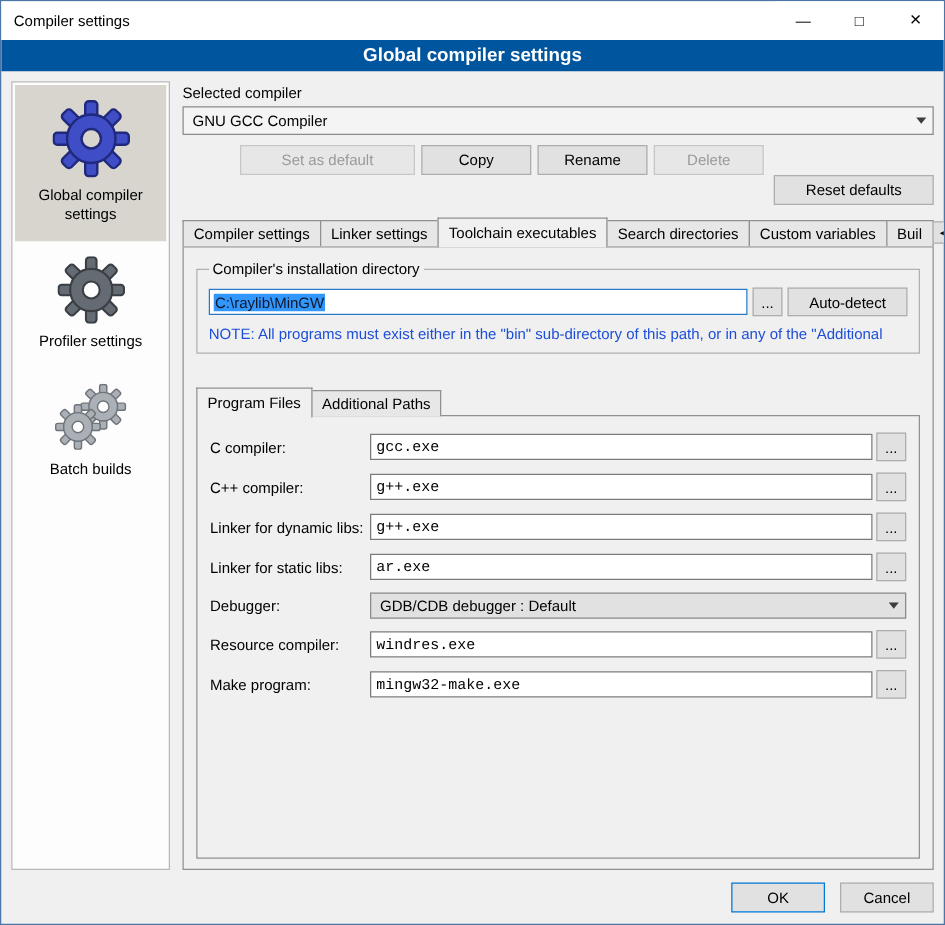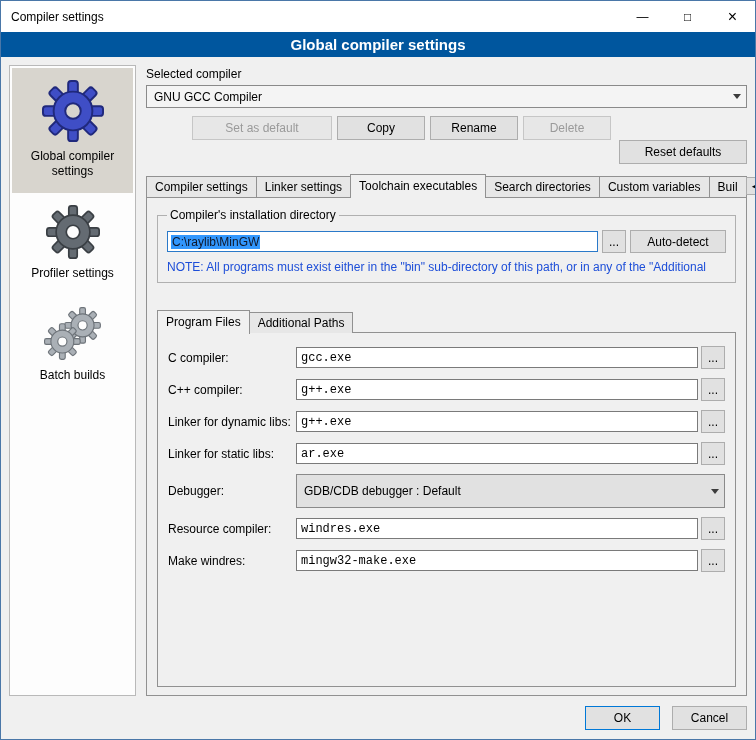--- a/index.html
+++ b/index.html
@@ -46,21 +46,21 @@
   .selection{background:#3297fd;color:#0f172a;padding:0 1px;white-space:nowrap;}
   .btn.mini{width:24px;height:23px;padding:0;}
   .btn.autodetect{width:96px;height:23px;}
   .note{color:#1d4ed8;margin-top:7px;white-space:nowrap;overflow:hidden;}
   .subtabs{display:flex;align-items:flex-end;margin-top:27px;position:relative;z-index:2;text-align:right;}
   .subpanel{border:1px solid #919191;background:#f0f0f0;flex:1;margin-top:-1px;padding:13px 10px 18px 10px;min-height:0;}
   
   .form-row{display:flex;align-items:center;margin-bottom:9px;}
   .form-label{width:128px;flex-shrink:0;}
   .form-input{flex:1;height:21px;box-sizing:border-box;border:1px solid #7a7a7a;background:#fff;padding:0 4px;font-family:Liberation Mono, monospace;font-size:12px;}
-  .form-combo{flex:1;background:#e1e1e1;height:34px;gap:21px;}
+  .form-combo{flex:1;background:#e1e1e1;height:21px;gap:21px;}
   .btn.browse{width:24px;height:23px;padding:0;margin-left:3px;flex-shrink:0;}
   
   .footer{display:flex;justify-content:flex-end;gap:12px;padding:6px 8px 9px 8px;flex-shrink:0;}
   .btn.dlg{width:75px;}
   .btn.dlg.default{border:1px solid #0078d7;}
   .side-icon{display:flex;align-items:center;justify-content:center;}
 </style>
 </head>
 <body>
 
@@ -245,21 +245,21 @@
             </div>
           </div>
 
           <div class="form-row">
             <span class="form-label">Resource compiler:</span>
             <input class="form-input" readonly="" value="windres.exe" style="">
             <button class="btn browse">...</button>
           </div>
 
           <div class="form-row">
-            <span class="form-label">Make windres:</span>
+            <span class="form-label">Make program:</span>
             <input class="form-input" readonly="" value="mingw32-make.exe" style="">
             <button class="btn browse">...</button>
           </div>
 
         </div>
       </div>
     </div>
   </div>
 
   <div class="footer">

